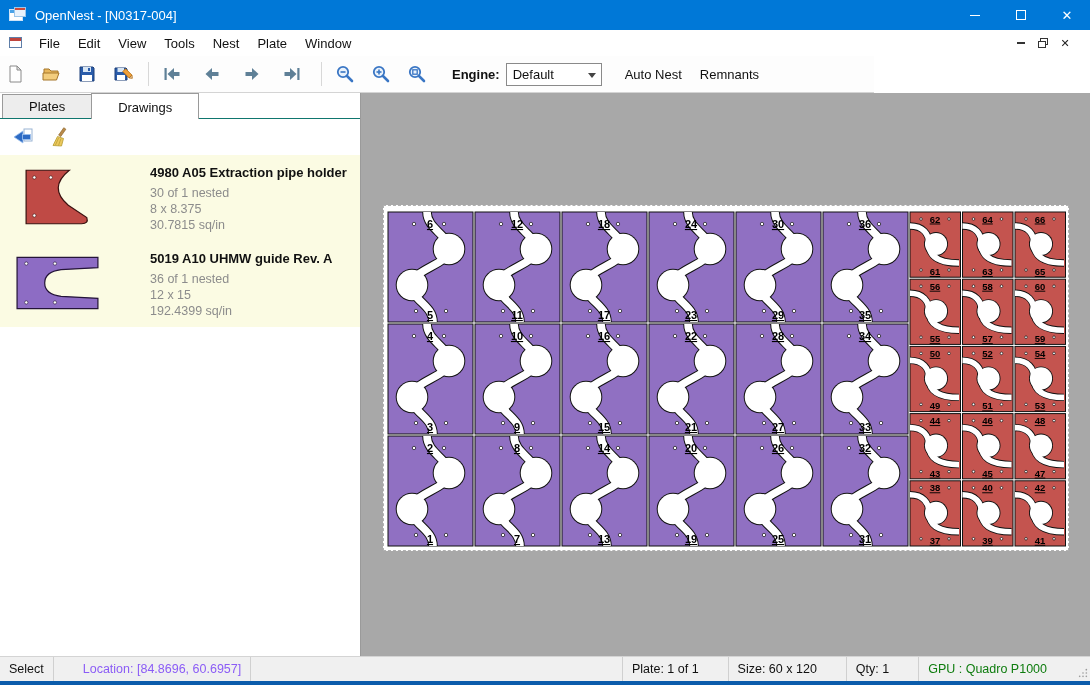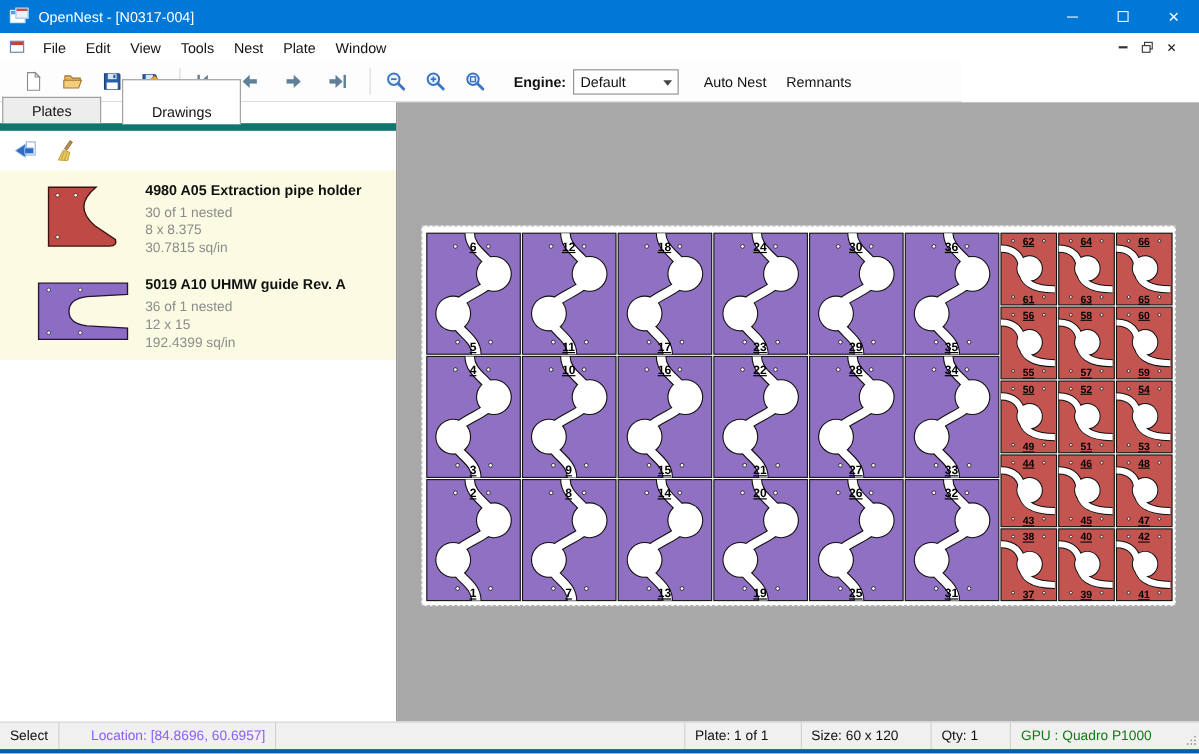--- a/index.html
+++ b/index.html
@@ -23,40 +23,40 @@
   .menubar { position:absolute; top:30px; left:0; width:1082px; height:26px; background:#ffffff; display:flex; align-items:center; }
   .mdi-doc-icon { width:16px; height:14px; position:relative; margin:0 6px 0 8px; }
   .mdi-doc-icon .f { position:absolute; left:1px; top:1px; width:13px; height:11px; background:#fff; border:1px solid #5f7ea8; }
   .mdi-doc-icon .f::before { content:""; position:absolute; left:0; top:0; width:11px; height:3px; background:#c0443c; }
   .menu-item { padding:4px 9px; cursor:default; }
   .mdi-controls { margin-left:auto; display:flex; align-items:center; margin-right:6px; }
   .mdi-btn { width:22px; height:20px; display:flex; align-items:center; justify-content:center; color:#222; font-size:11px; }
   .mdi-btn .min-bar { width:8px; height:2px; background:#333; }
 
   
-  .toolbar { position:absolute; top:56px; left:0; width:874px; height:37px; background:#fdfdfd; border-bottom:1px solid #d4d4d4; display:flex; align-items:center; padding-left:15px; }
+  .toolbar { position:absolute; top:56px; left:0; width:874px; height:37px; background:#fdfdfd; border-bottom:1px solid #d4d4d4; display:flex; align-items:center; padding-left:0; }
   .tb-btn { width:30px; height:30px; display:flex; align-items:center; justify-content:center; margin-right:6px; border:1px solid transparent; border-radius:2px; }
   .tb-sep { width:1px; height:24px; background:#d8d8d8; margin:0 8px 0 4px; }
   .nav-group .tb-btn { margin-right:10px; }
   .engine-label { font-weight:bold; margin:0 6px 0 14px; }
   .engine-combo { width:96px; height:23px; border:1px solid #8a8a8a; background:#fff; display:flex; align-items:center; position:relative; padding-left:6px; margin-right:14px; }
   .engine-combo .arrow { position:absolute; right:5px; top:9px; width:0; height:0; border-left:4px solid transparent; border-right:4px solid transparent; border-top:5px solid #444; }
   .tb-text-btn { padding:6px 9px; cursor:default; }
 
   
   .main { position:absolute; top:93px; left:0; width:1090px; height:563px; display:flex; }
   .left-panel { width:361px; height:100%; background:#fff; border-right:1px solid #9a9a9a; display:flex; flex-direction:column; }
-  .tab-row { height:26px; display:flex; align-items:flex-end; padding-left:2px; border-bottom:7px solid #0f766e; background:#fff;gap:20px; }
+  .tab-row { height:26px; display:flex; align-items:flex-end; padding-left:2px; border-bottom:1px solid #0f766e; background:#fff; }
   .tab { padding:4px 26px 4px 26px; border:1px solid #9a9a9a; border-bottom:none; background:#ededed; margin-right:-1px; margin-top:3px; font-size:13px; }
-  .tab.active { background:#fff; margin-top:0; margin-bottom:-1px; padding-top:21px; z-index:2; }
+  .tab.active { background:#fff; margin-top:0; margin-bottom:-1px; padding-top:6px; z-index:2; }
   .panel-toolbar { height:36px; display:flex; align-items:center; padding-left:8px; background:#fff; }
   .panel-tb-btn { width:30px; height:28px; display:flex; align-items:center; justify-content:center; margin-right:6px; border:1px solid transparent; }
 
   .drawing-list { background:#fff; }
-  .drawing-item { display:flex; background:#fbfbe3; padding:6px 10px 8px 28px; cursor:default; }
+  .drawing-item { display:flex; background:#fbfbe3; padding:6px 10px 8px 10px; cursor:default;gap:36px; }
   .drawing-thumb { width:96px; display:flex; align-items:center; justify-content:center; flex:none; }
   .drawing-info { padding-left:8px; padding-top:4px; }
   .drawing-title { font-weight:bold; font-size:13px; margin-bottom:5px; }
   .drawing-sub { color:#8c8c8c; font-size:12.5px; line-height:16px; }
 
   
   .canvas { flex:1; position:relative; background:#a8a8a8; overflow:hidden; }
   .plate { position:absolute; left:22px; top:112px; width:686px; height:346px; background:#fff; border:1px dashed #b0b0b0; }
   #plate-svg text { font-family:"Liberation Sans", sans-serif; font-weight:bold; text-anchor:middle; fill:#000; text-decoration:underline; }
   #plate-svg text.pn { font-size:11px; }

